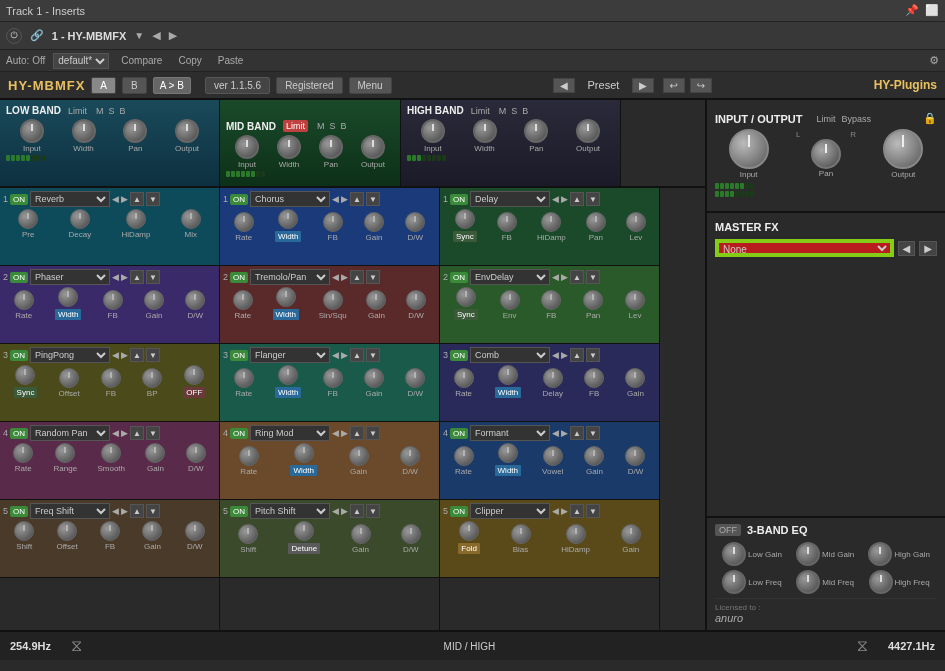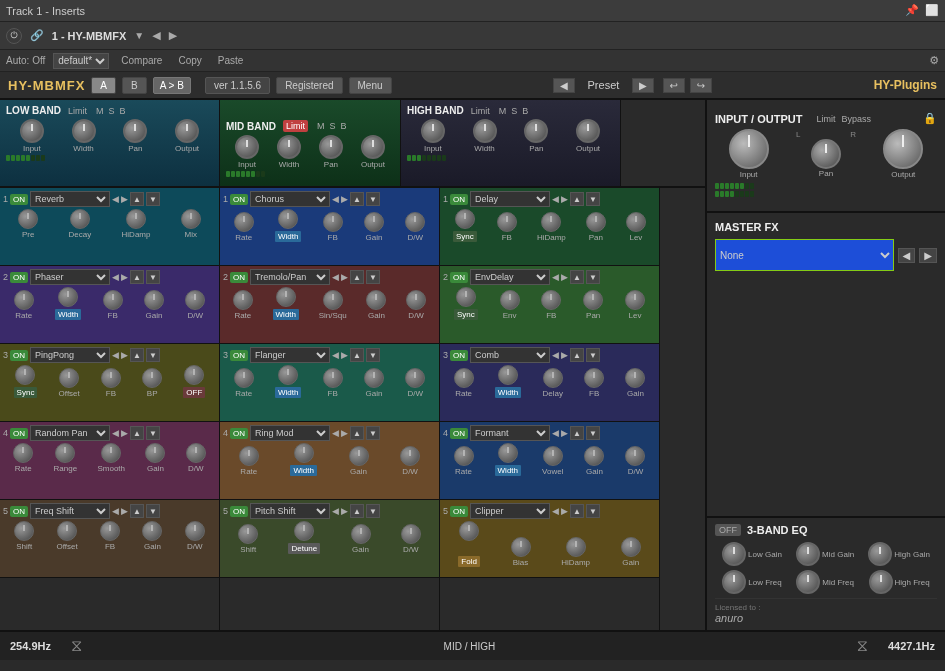--- a/index.html
+++ b/index.html
@@ -47,21 +47,21 @@
     .slot-on { background: #3a8a3a; color: #fff; font-size: 8px; padding: 1px 3px; border-radius: 2px; cursor: pointer; }
     .slot-select { background: #333; border: 1px solid #555; color: #ccc; font-size: 9px; height: 16px; width: 80px; }
     .slot-nav { font-size: 9px; color: #aaa; cursor: pointer; }
     .arrow-btn { background: #444; border: 1px solid #555; color: #ccc; width: 14px; height: 14px; font-size: 8px; cursor: pointer; display: flex; align-items: center; justify-content: center; }
 
     
     .right-panel { width: 240px; display: flex; flex-direction: column; background: #2a2a2a; border-left: 2px solid #111; }
     .io-section { padding: 8px; border-bottom: 2px solid #111; }
 
     .master-fx { padding: 8px; border-bottom: 2px solid #111; flex: 1; }
-    .master-select { background: #1d4ed8; border: 1px solid #84cc16; color: #ccc; font-size: 10px; height: 32px; flex: 1; }
+    .master-select { background: #b91c1c; border: 4px solid #84cc16; color: #ccc; font-size: 10px; height: 18px; flex: 1; }
     .select-effect-box { border: 1px dashed #666; border-radius: 4px; display: flex; align-items: center; justify-content: center; height: 50px; color: #888; font-size: 12px; }
 
     .eq-section { padding: 8px; }
     .eq-header { display: flex; align-items: center; gap: 6px; margin-bottom: 6px; }
     .eq-off { background: #555; color: #aaa; font-size: 9px; padding: 1px 4px; border-radius: 2px; cursor: pointer; }
     .eq-knobs { display: flex; justify-content: space-around; margin-bottom: 4px; }
     .eq-knob-group { display: flex; flex-direction: row; align-items: center; gap: 2px; }
 
     
     .bottom-bar { background: #222; height: 30px; display: flex; align-items: center; padding: 0 10px; gap: 20px; border-top: 2px solid #111; }
@@ -76,21 +76,21 @@
     .mini-knob { width: 20px; height: 20px; border-radius: 50%; background: radial-gradient(circle at 35% 35%, #999, #444); border: 1px solid #666; cursor: pointer; position: relative; }
     .mini-knob::after { content: ''; position: absolute; width: 1px; height: 6px; background: #ddd; top: 3px; left: 50%; transform: translateX(-50%); }
     .med-knob { width: 24px; height: 24px; border-radius: 50%; background: radial-gradient(circle at 35% 35%, #999, #444); border: 2px solid #666; cursor: pointer; position: relative; }
     .med-knob::after { content: ''; position: absolute; width: 2px; height: 7px; background: #ddd; top: 3px; left: 50%; transform: translateX(-50%); }
     .lg-knob { width: 30px; height: 30px; border-radius: 50%; background: radial-gradient(circle at 35% 35%, #aaa, #444); border: 2px solid #777; cursor: pointer; position: relative; }
     .lg-knob::after { content: ''; position: absolute; width: 2px; height: 9px; background: #eee; top: 3px; left: 50%; transform: translateX(-50%); }
     .xl-knob { width: 40px; height: 40px; border-radius: 50%; background: radial-gradient(circle at 35% 35%, #bbb, #555); border: 2px solid #888; cursor: pointer; position: relative; }
     .xl-knob::after { content: ''; position: absolute; width: 2px; height: 12px; background: #eee; top: 4px; left: 50%; transform: translateX(-50%); }
 
     .width-label { background: #2a6a9a; color: #fff; font-size: 8px; padding: 1px 3px; border-radius: 1px; text-align: center; margin-top: 1px; }
-    .fold-label { background: #8a6a2a; color: #fff; font-size: 8px; padding: 1px 3px; border-radius: 1px; text-align: center; margin-top: 14px; }
+    .fold-label { background: #8a6a2a; color: #fff; font-size: 8px; padding: 1px 3px; border-radius: 1px; text-align: center; margin-top: 1px; }
     .detune-label { background: #5a5a5a; color: #fff; font-size: 8px; padding: 1px 3px; border-radius: 1px; text-align: center; margin-top: 1px; }
     .off-label { background: #6a3a3a; color: #fff; font-size: 8px; padding: 1px 3px; border-radius: 1px; text-align: center; margin-top: 1px; }
     .sync-label { background: #3a5a3a; color: #fff; font-size: 8px; padding: 1px 3px; border-radius: 1px; text-align: center; margin-top: 1px; }
 
     .licensed { font-size: 8px; color: #777; }
     .licensed-name { font-size: 11px; color: #aaa; font-style: italic; }
 
     .seg-meter { display: flex; gap: 1px; margin: 2px 0; }
     .seg-cell { width: 4px; height: 6px; background: #2a7a2a; border-radius: 1px; }
     .seg-cell.off { background: #1a3a1a; }

